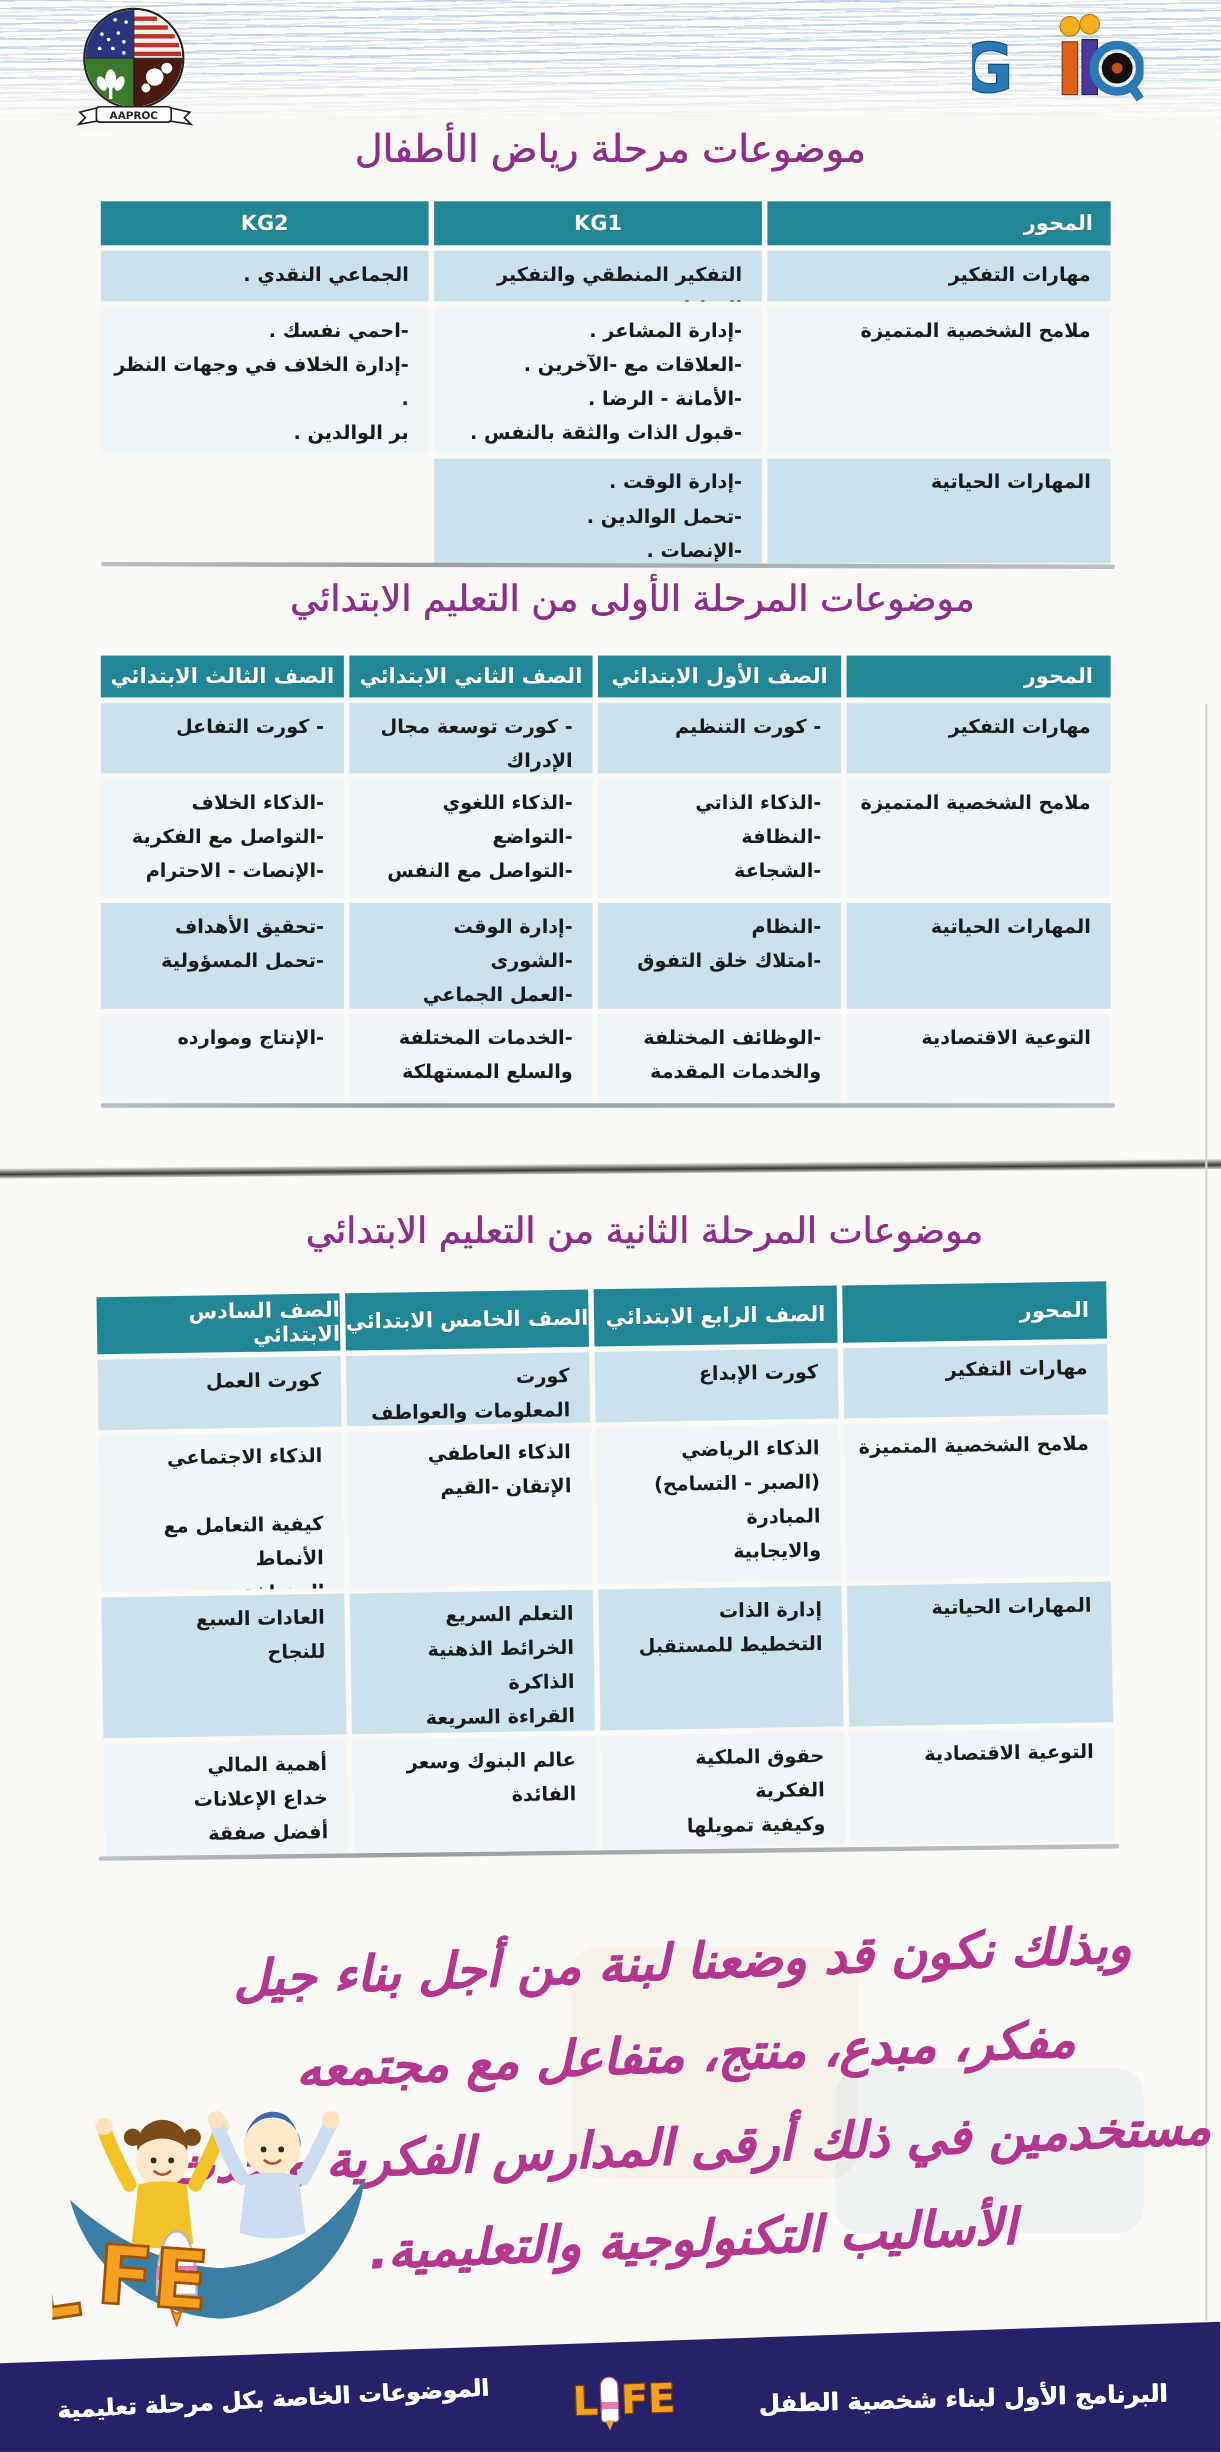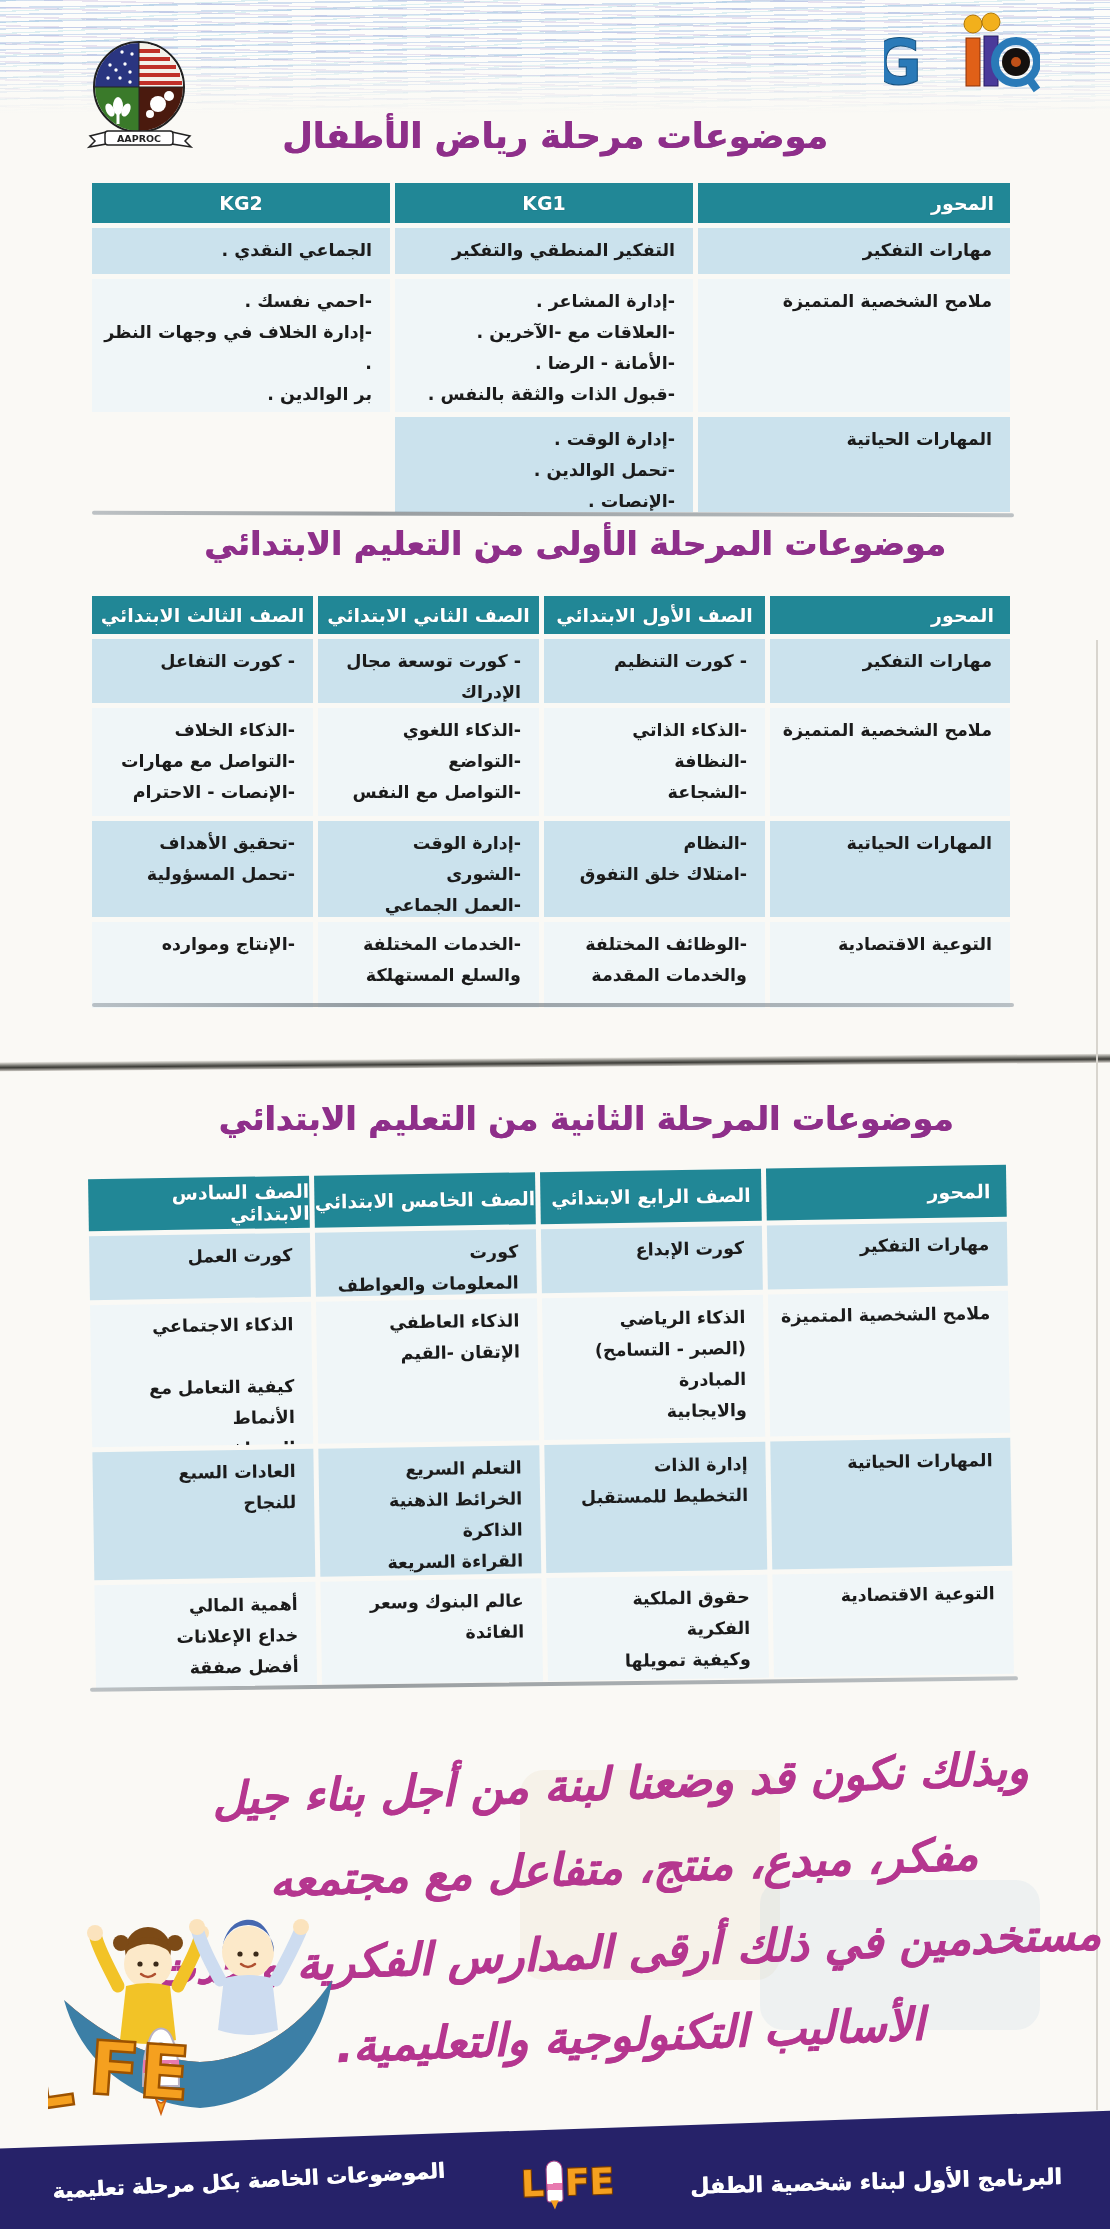--- a/index.html
+++ b/index.html
@@ -7,24 +7,24 @@
         overflow:hidden;direction:rtl;font-family:"DejaVu Sans",sans-serif;color:#1b1b1b;}
   
   .wave-band{position:absolute;left:0;top:0;width:1110px;height:118px;
     background:
       linear-gradient(180deg, rgba(250,249,245,0) 45%, #faf9f5 96%),
       repeating-linear-gradient(179deg, rgba(120,160,215,.32) 0 1.6px, rgba(255,255,255,0) 1.6px 7px),
       repeating-linear-gradient(181.5deg, rgba(150,130,200,.22) 0 1.4px, rgba(255,255,255,0) 1.4px 9px),
       repeating-linear-gradient(177.5deg, rgba(110,190,210,.22) 0 1.2px, rgba(255,255,255,0) 1.2px 11px),
       #fdfdfb;}
   
-  .logo-aaproc{position:absolute;left:80px;top:6px;width:122px;height:112px;margin-top:34px;}
+  .logo-aaproc{position:absolute;left:63px;top:6px;width:122px;height:112px;}
   .logo-egiq{position:absolute;left:884px;top:10px;width:156px;height:96px;}
   
-  .sec-title{position:absolute;left:0;width:1110px;text-align:center;font-weight:bold;
+  .sec-title{position:absolute;left:0;width:1110px;text-align:center;font-weight:normal;
     color:#8e2f8a;font-size:35px;letter-spacing:1px;text-shadow:.6px 0 #8e2f8a;}
   .t1{top:116px;} .t2{top:524px;font-size:33px;margin-left:20px;} .t3{top:1099px;font-size:33px;margin-left:31px;}
   
   .tbl{position:absolute;right:100px;width:918px;display:grid;column-gap:5px;row-gap:5px;}
   .tbl-kg{top:183px;grid-template-columns:312px 298px 298px;grid-template-rows:40px 46px 133px 95px;}
   .tbl-s1{top:596px;grid-template-columns:240px 221px 221px 221px;grid-template-rows:38px 64px 108px 96px 86px;}
   .tbl-s2{top:1172px;grid-template-columns:240px 221px 221px 221px;grid-template-rows:52px 64px 142px 128px 103px;
           transform:rotate(-0.9deg);}
   .cell{box-sizing:border-box;overflow:hidden;}
   .hc{background:#218796;color:#fff;font-weight:bold;font-size:19px;display:flex;align-items:center;
@@ -198,21 +198,21 @@
         <div class="ln">-النظافة</div>
         <div class="ln">-الشجاعة</div>
       </div>
     <div class="cell bc white">
         <div class="ln">-الذكاء اللغوي</div>
         <div class="ln">-التواضع</div>
         <div class="ln">-التواصل مع النفس</div>
       </div>
     <div class="cell bc white">
         <div class="ln">-الذكاء الخلاف</div>
-        <div class="ln">-التواصل مع مهارات</div>
+        <div class="ln">-التواصل مع الفكرية</div>
         <div class="ln">-الإنصات - الاحترام</div>
       </div>
 
     <div class="cell bc blue">المهارات الحياتية</div>
     <div class="cell bc blue">
         <div class="ln">-النظام</div>
         <div class="ln">-امتلاك خلق التفوق</div>
       </div>
     <div class="cell bc blue">
         <div class="ln">-إدارة الوقت</div>

